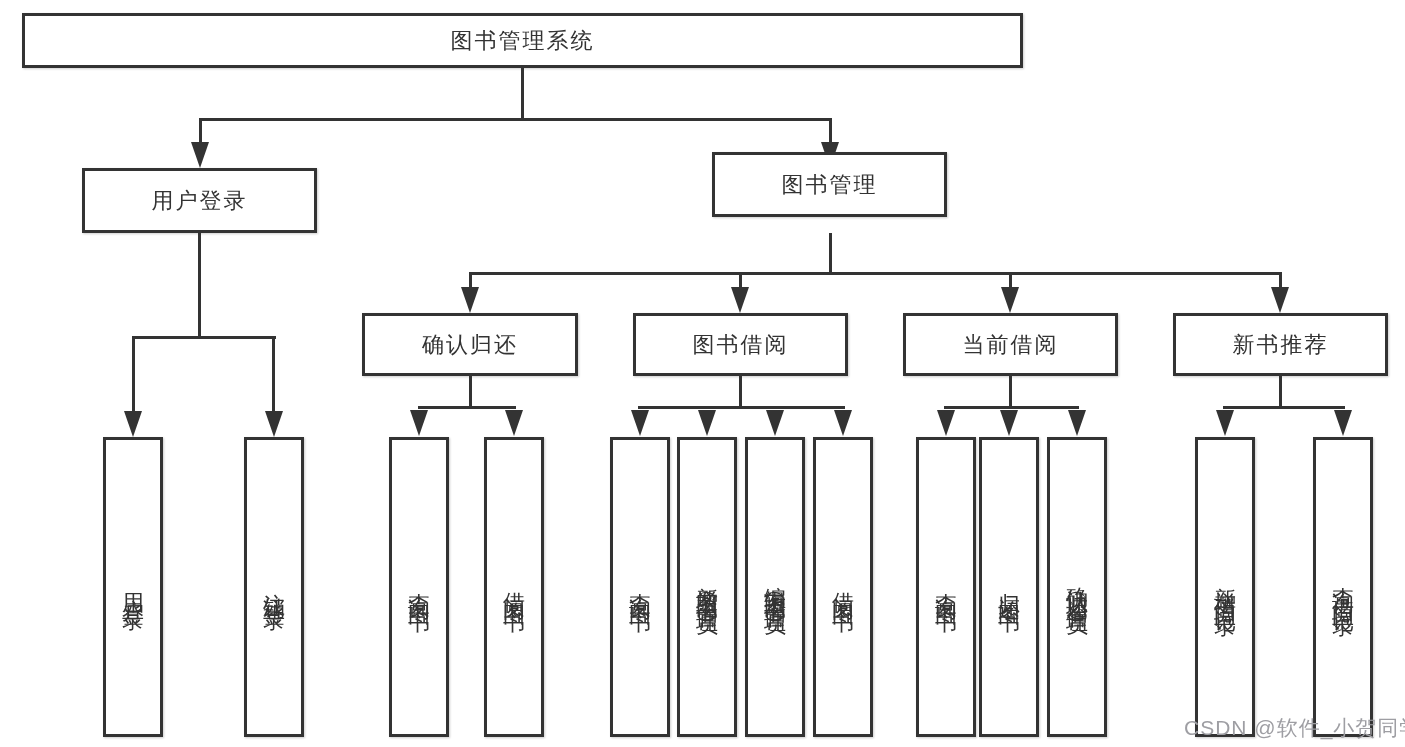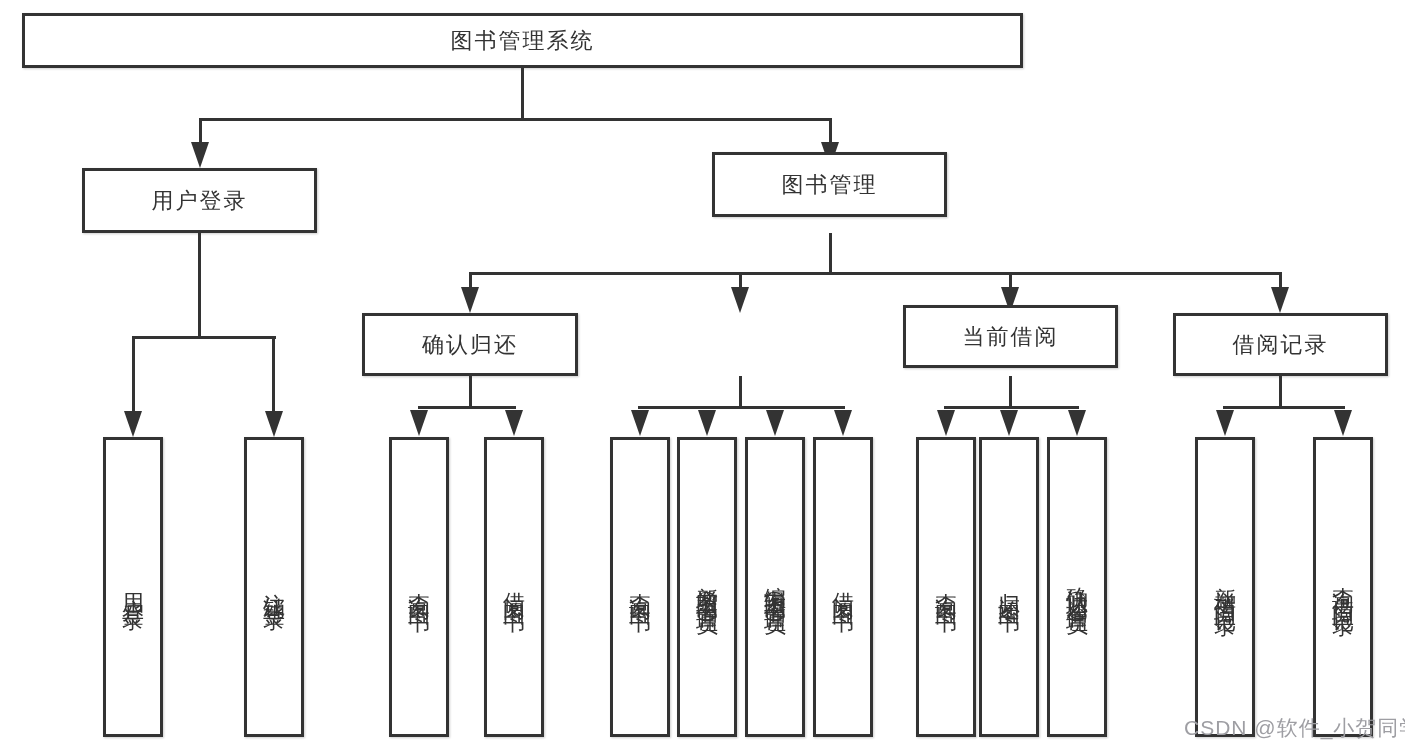--- a/index.html
+++ b/index.html
@@ -66,25 +66,28 @@
   <div class="line" style="left:1009px; top:272px; width:3px; height:17px;"></div>
   <div class="line" style="left:1279px; top:272px; width:3px; height:17px;"></div>
   <div class="arrow" style="left:461px; top:287px;"></div>
   <div class="arrow" style="left:731px; top:287px;"></div>
   <div class="arrow" style="left:1001px; top:287px;"></div>
   <div class="arrow" style="left:1271px; top:287px;"></div>
 
   <div class="node" style="left:362px; top:313px; width:216px; height:63px;">
     <span class="hlabel">确认归还</span>
   </div>
-  <div class="node" style="left:903px; top:305px; width:215px; height:63px;">
+  <div class="node" style="left:633px; top:313px; width:215px; height:63px;">
+    <span class="hlabel">图书借阅</span>
+  </div>
+  <div class="node" style="left:903px; top:313px; width:215px; height:63px;">
     <span class="hlabel">当前借阅</span>
   </div>
   <div class="node" style="left:1173px; top:313px; width:215px; height:63px;">
-    <span class="hlabel">借阅记录</span>
+    <span class="hlabel">新书推荐</span>
   </div>
 
   <div class="line" style="left:469px; top:376px; width:3px; height:32px;"></div>
   <div class="line" style="left:418px; top:406px; width:98px; height:3px;"></div>
   <div class="arrow" style="left:410px; top:410px;"></div>
   <div class="arrow" style="left:505px; top:410px;"></div>
 
   <div class="line" style="left:739px; top:376px; width:3px; height:32px;"></div>
   <div class="line" style="left:638px; top:406px; width:207px; height:3px;"></div>
   <div class="arrow" style="left:631px; top:410px;"></div>

